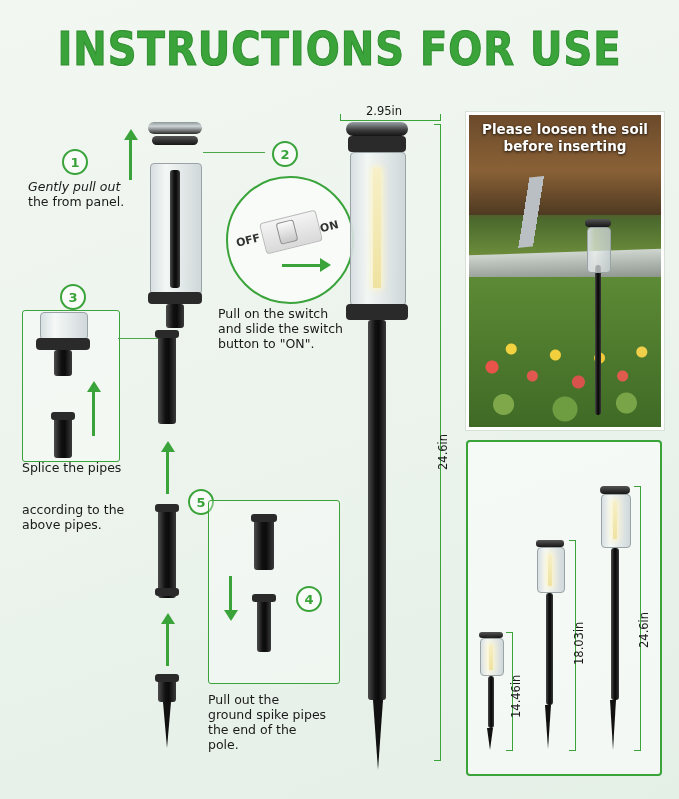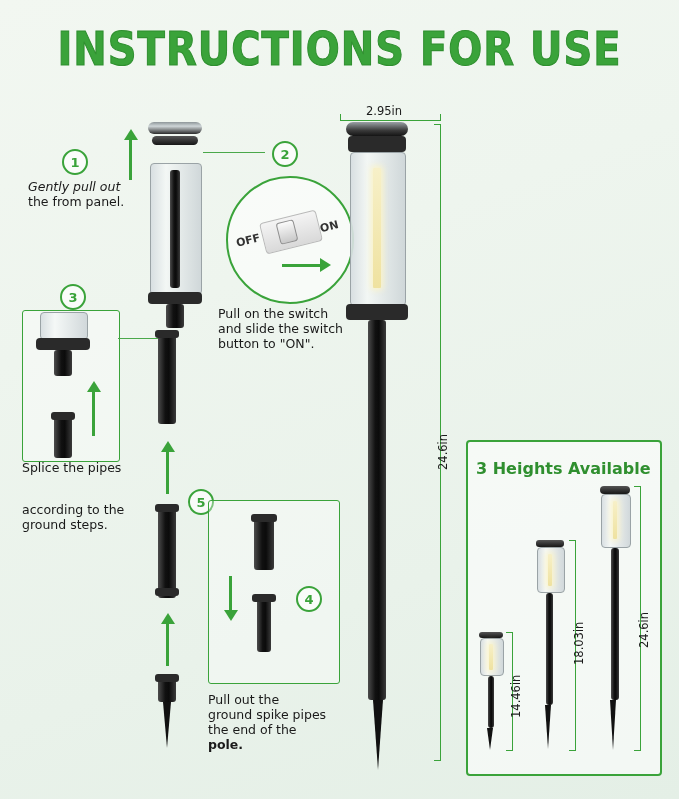--- a/index.html
+++ b/index.html
@@ -184,21 +184,21 @@
   <div class="pole" style="left:54px;top:350px;width:18px;height:26px;"></div>
 
   <div class="pole" style="left:54px;top:414px;width:18px;height:44px;"></div>
   <div class="ring" style="left:51px;top:412px;width:24px;height:8px;border-radius:3px;"></div>
 
   <div class="astem" style="left:92px;top:392px;height:44px;"></div>
   <div class="arrow-up" style="left:87px;top:381px;"></div>
 
   <div class="cap" style="left:22px;top:460px;">Splice the pipes</div>
   <div class="cap" style="left:22px;top:502px;">according to the</div>
-  <div class="cap" style="left:22px;top:517px;">ground steps.</div>
+  <div class="cap" style="left:22px;top:517px;">above pipes.</div>
 
   <div class="lead" style="left:118px;top:338px;width:44px;"></div>
 
   <div class="pole" style="left:158px;top:332px;width:18px;height:92px;"></div>
   <div class="ring" style="left:155px;top:330px;width:24px;height:8px;border-radius:3px;"></div>
 
   <div class="astem" style="left:166px;top:452px;height:42px;"></div>
   <div class="arrow-up" style="left:161px;top:441px;"></div>
 
   <div class="pole" style="left:158px;top:506px;width:18px;height:92px;"></div>
@@ -221,43 +221,54 @@
   <div class="ring" style="left:251px;top:514px;width:26px;height:8px;border-radius:3px;"></div>
   <div class="pole" style="left:257px;top:596px;width:14px;height:56px;"></div>
   <div class="ring" style="left:252px;top:594px;width:24px;height:8px;border-radius:3px;"></div>
 
   <div class="astem" style="left:229px;top:576px;height:34px;"></div>
   <div class="arrow-down" style="left:224px;top:610px;"></div>
 
   <div class="cap" style="left:208px;top:692px;">Pull out the</div>
   <div class="cap" style="left:208px;top:707px;">ground spike pipes</div>
   <div class="cap" style="left:208px;top:722px;">the end of the</div>
-  <div class="cap" style="left:208px;top:737px;font-weight:bold;">pole.</div>
+  <div class="cap" style="left:208px;top:737px;">pole.</div>
 
   <div class="cap-top" style="left:346px;top:122px;width:62px;height:14px;border-radius:7px;background:linear-gradient(180deg,#9aa2a5,#3a3a3a 60%,#141414);"></div>
   <div class="ring" style="left:348px;top:136px;width:58px;height:16px;border-radius:4px;"></div>
   <div class="glass" style="left:350px;top:152px;width:54px;height:152px;"></div>
   <div class="filament" style="left:373px;top:168px;width:8px;height:120px;"></div>
   <div class="ring" style="left:346px;top:304px;width:62px;height:16px;border-radius:4px;"></div>
   <div class="pole" style="left:368px;top:320px;width:18px;height:380px;"></div>
   <div class="spike" style="left:373px;top:700px;border-top-width:70px;border-left-width:5px;border-right-width:5px;"></div>
 
   <div class="dimline-h" style="left:340px;top:120px;width:100px;"></div>
   <div class="tick-v" style="left:340px;top:114px;"></div>
   <div class="tick-v" style="left:440px;top:114px;"></div>
   <div class="dimtext" style="left:366px;top:104px;">2.95in</div>
 
   <div class="dimline-v" style="left:440px;top:124px;height:636px;"></div>
   <div class="tick-h" style="left:434px;top:124px;"></div>
   <div class="tick-h" style="left:434px;top:760px;"></div>
   <div class="dimtext rot" style="left:436px;top:470px;">24.6in</div>
 
+  <div class="photo photo-garden" style="left:466px;top:112px;width:192px;height:312px;">
+    <div class="g-sky"></div>
+    <div class="g-shovel"></div>
+    <div class="g-edge"></div>
+    <div class="g-flowers"></div>
+
+    <div class="pole" style="left:126px;top:150px;width:6px;height:150px;"></div>
+    <div class="glass" style="left:118px;top:112px;width:22px;height:44px;"></div>
+    <div class="cap-top" style="left:116px;top:104px;width:26px;height:8px;border-radius:4px;"></div>
+    <div class="photo-caption" style="top:6px;">Please loosen the soil</div>
+    <div class="photo-caption" style="top:23px;">before inserting</div>
+  </div>
 
   <div class="heights-box" style="left:466px;top:440px;width:192px;height:332px;"></div>
-  <div class="heights-title" style="left:476px;top:459px;">3 Heights Available</div>
 
   <div class="cap-top" style="left:479px;top:632px;width:24px;height:6px;border-radius:3px;"></div>
   <div class="glass" style="left:480px;top:638px;width:22px;height:36px;"></div>
   <div class="filament" style="left:489px;top:644px;width:4px;height:26px;"></div>
   <div class="pole" style="left:488px;top:676px;width:6px;height:52px;"></div>
   <div class="spike" style="left:487px;top:728px;border-top-width:22px;border-left-width:3px;border-right-width:3px;"></div>
   <div class="dimline-v" style="left:512px;top:632px;height:118px;"></div>
   <div class="tick-h" style="left:506px;top:632px;"></div>
   <div class="tick-h" style="left:506px;top:750px;"></div>
   <div class="dimtext rot" style="left:509px;top:718px;">14.46in</div>

